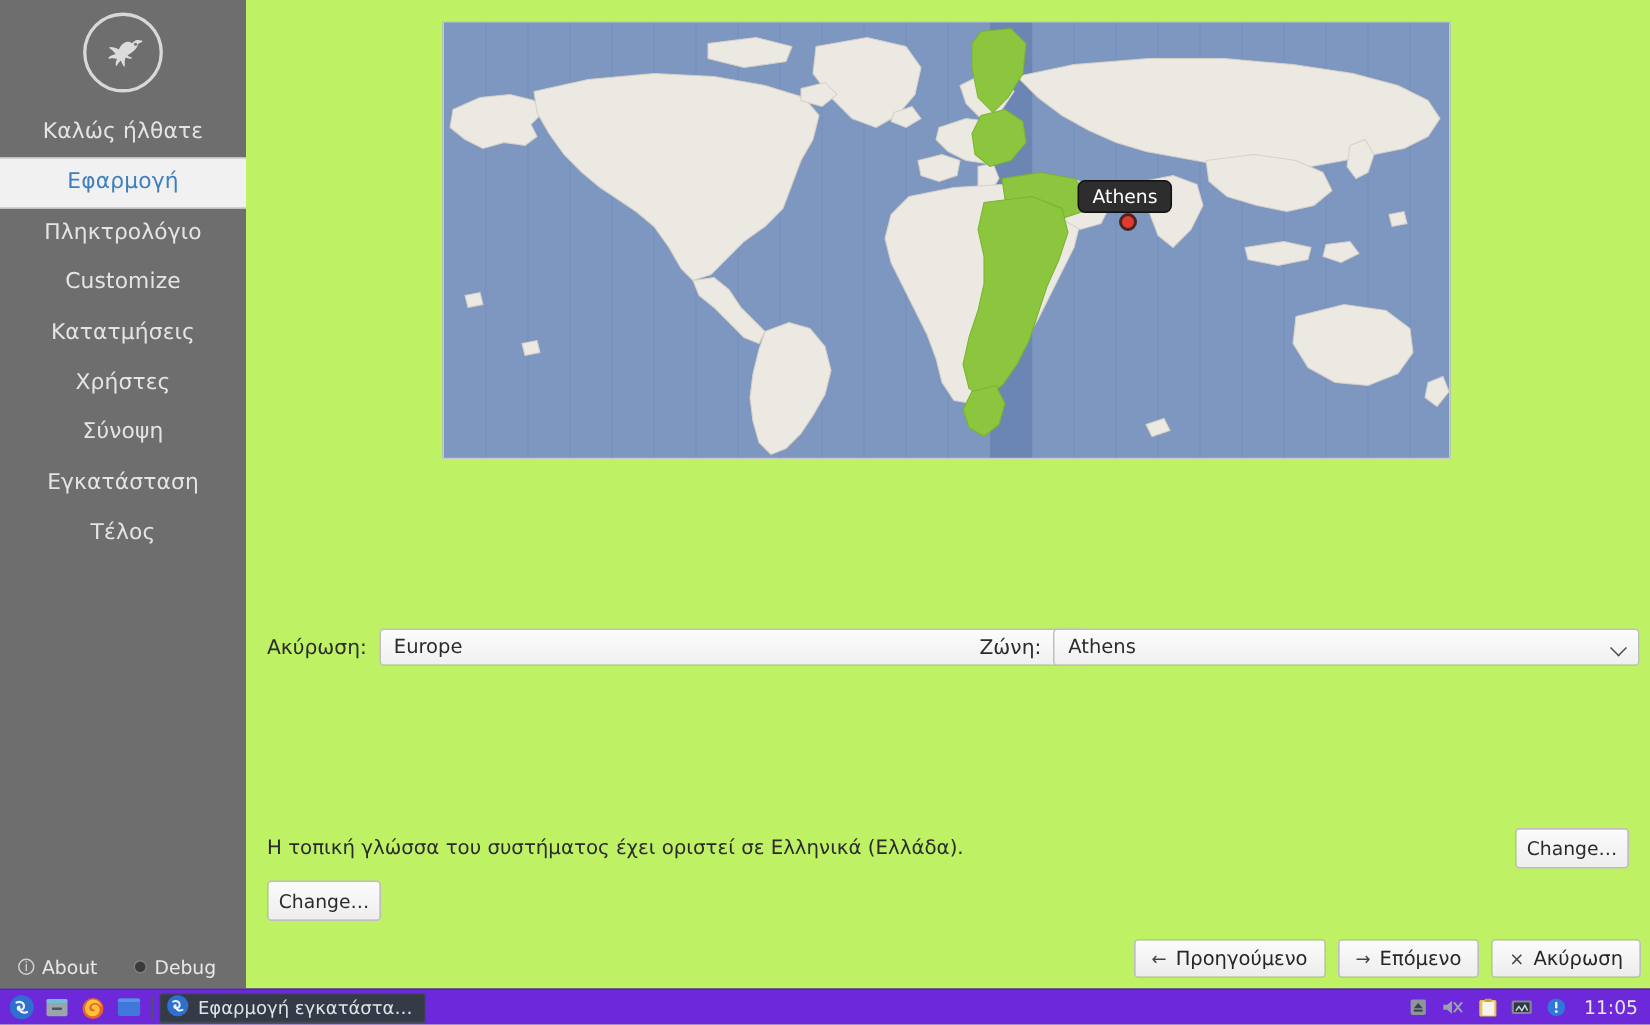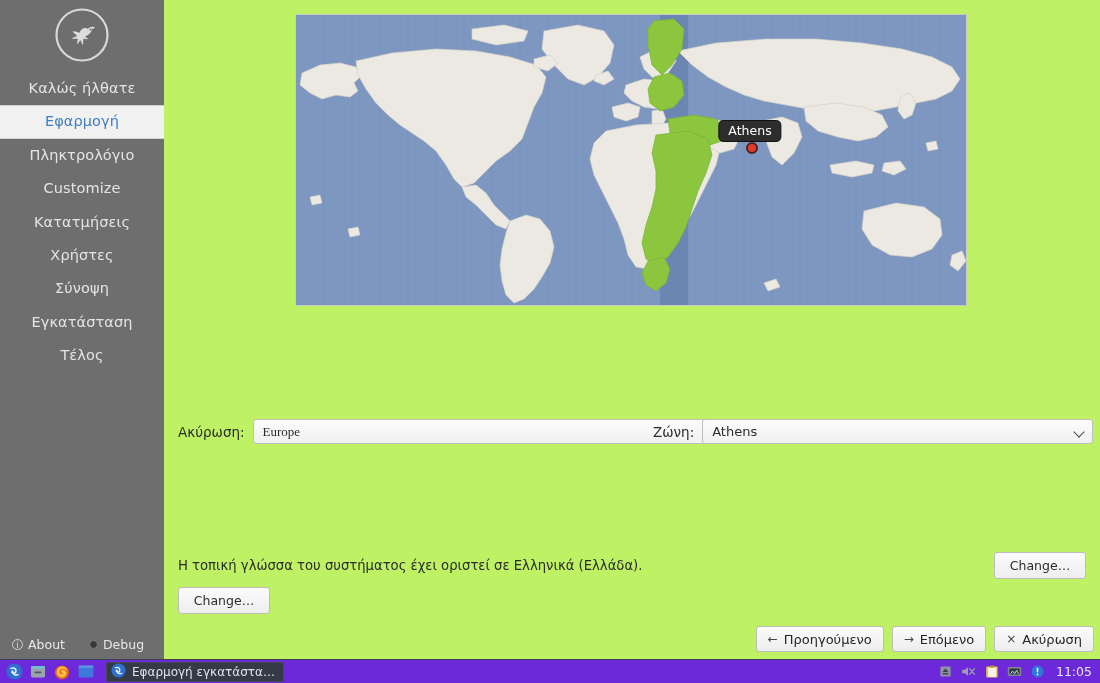--- a/index.html
+++ b/index.html
@@ -126,21 +126,21 @@
   .combo {
     height: 25px;
     background: linear-gradient(#fcfcfc, #f0f0f0);
     border: 1px solid #bfbfbf;
     border-radius: 3px;
     display: flex; align-items: center;
     padding: 0 6px 0 9px;
     font-size: 13px; color: #2b2b2b;
     position: relative;
   }
-  #region-combo { width: 472px; font-family: Liberation Serif, serif; }
+  #region-combo { width: 472px; }
   #zone-combo   { width: 391px; }
   .combo-value { flex: 1; white-space: nowrap; overflow: hidden; }
   .chev {
     width: 12px; height: 12px;
     flex: 0 0 12px;
     position: relative;
   }
   .chev::before {
     content: "";
     position: absolute;
@@ -154,21 +154,21 @@
   
   .locale-row {
     position: absolute;
     left: 14px; width: 908px;
     display: flex; align-items: center; justify-content: space-between;
     font-size: 13.2px; color: #2b2b2b;
   }
   #locale-row-1 { top: 552px; }
   #locale-row-2 { top: 587px; }
   .change-btn {
-    width: 92px; height: 27px;
+    width: 76px; height: 27px;
     background: linear-gradient(#fbfbfb, #eeeeee);
     border: 1px solid #bdbdbd;
     border-radius: 3px;
     font-size: 12.5px; color: #2b2b2b;
     display: flex; align-items: center; justify-content: center;
     cursor: default;
   }
 
   
   #nav-buttons {

